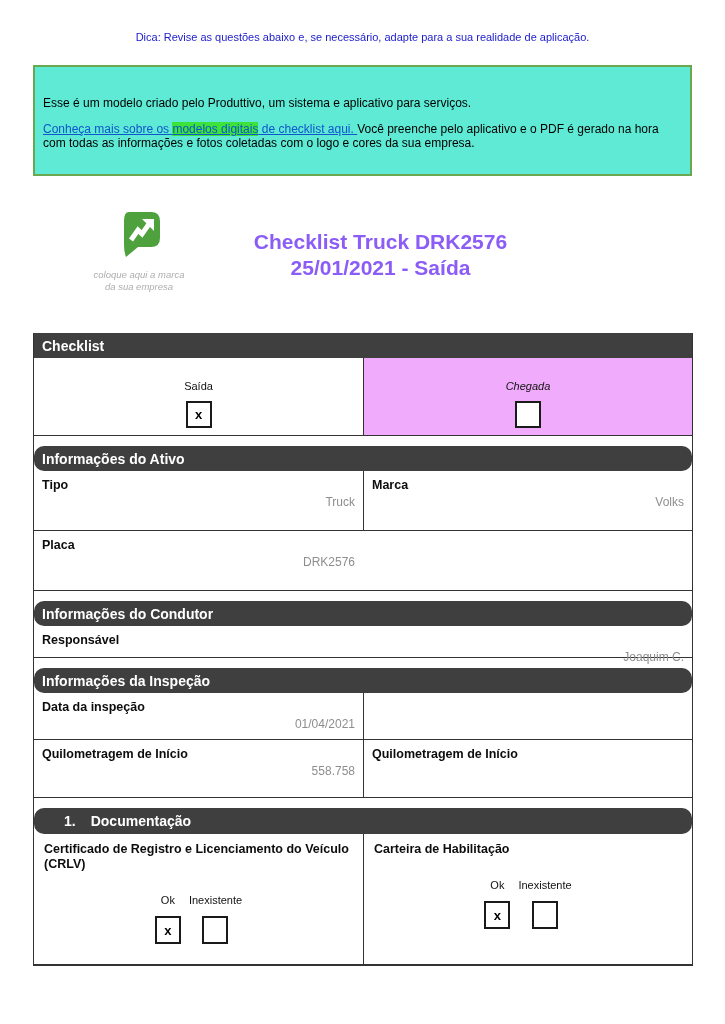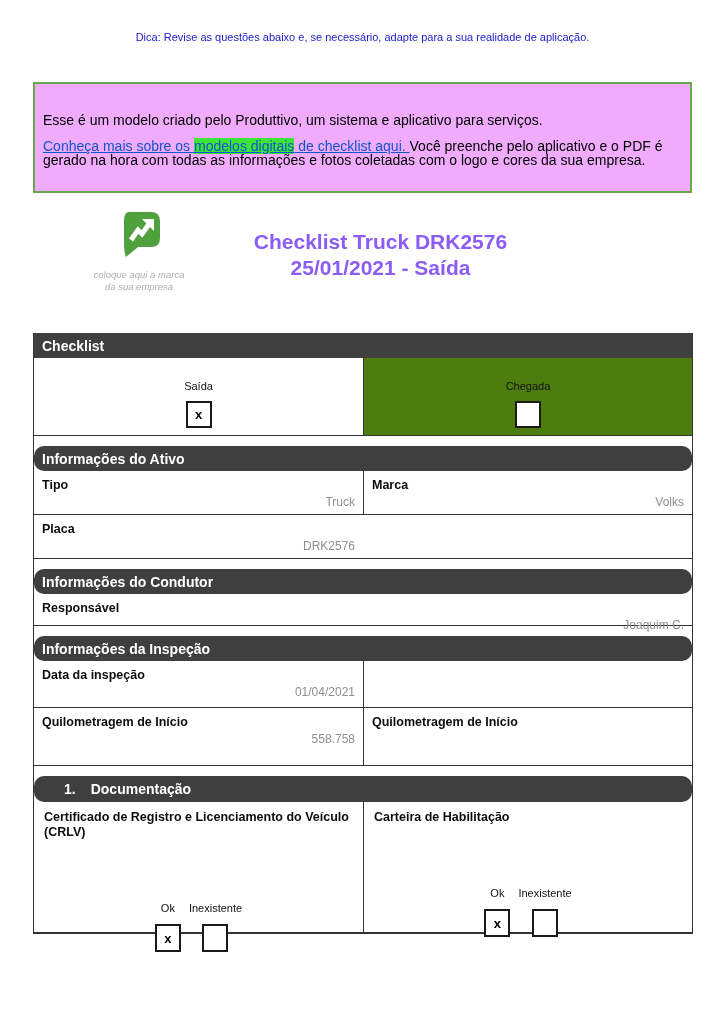--- a/index.html
+++ b/index.html
@@ -15,25 +15,25 @@
   
   .tip {
     position: absolute; top: 31px; left: 0; width: 100%;
     text-align: center;
     font-size: 11px;
     color: var(--tip-blue, #1a1acc);
   }
 
   
   .info-box {
-    position: absolute; left: 33px; top: 82px; width: 659px; height: 111px;
+    position: absolute; left: 33px; top: 65px; width: 659px; height: 111px;
     border: 2px solid var(--accent-green-border, #6aa84f);
-    background: #f0abfc;
+    background: #5eead4;
     padding: 29px 10px 0 8px;
-    font-size: 14px;
+    font-size: 12px;
     line-height: 14px;
   }
   .info-box p + p { margin-top: 12px; }
   .link { color: var(--link-blue, #1155cc); text-decoration: underline; cursor: pointer; }
   .hl { background: var(--highlight-green, #3be33b); }
 
   
   .logo-area {
     position: absolute; left: 60px; top: 211px; width: 158px;
     text-align: center;
@@ -67,52 +67,52 @@
     height: 25px;
     display: flex; align-items: center;
     padding-left: 8px;
   }
   .bar.gapped { margin-top: 10px; border-radius: 10px; }
   .bar-num { margin-left: 22px; margin-right: 15px; }
   .row { display: flex; border-bottom: 1.5px solid #333; }
   .cell { width: 50%; padding: 7px 8px; }
   .cell + .cell { border-left: 1.5px solid #333; }
   .cell.full { width: 100%; }
-  .cell.shaded { background: #4d7c0f; }
+  .cell.shaded { background: #f0abfc; font-style: italic; }
   .label { font-weight: bold; font-size: 12.5px; color: #0d0d0d; line-height: 15px; }
   .value { font-size: 12px; color: #8e8e8e; margin-top: 2px; text-align: right; }
 
   
   .check-cell {
     display: flex; flex-direction: column; align-items: center;
     padding-top: 22px;
   }
   .small-label { font-size: 11px; color: #111; }
   .checkbox {
     width: 26px; height: 28px;
     border: 2px solid #1a1a1a; background: #fff;
     display: flex; align-items: center; justify-content: center;
     font-weight: bold; font-size: 13px; color: #000;
   }
   .check-cell .checkbox { margin-top: 9px; }
 
   .row.r-saida { height: 78px; }
-  .row.r-ativo { height: 44px; }
+  .row.r-ativo { height: 60px; }
   .row.r-resp { height: 32px; }
   .row.r-data { height: 47px; }
   .row.r-km { height: 58px; }
   .row.r-docs { height: 130px; border-bottom: none; }
   .bar.docs-bar { height: 26px; }
 
   .doc-cell { padding: 8px 10px; }
   .opt-group {
     display: flex; justify-content: center; gap: 8px;
     margin-top: 22px;
   }
-  .opt-col { display: flex; flex-direction: column; align-items: center; margin-top: 40px; }
+  .opt-col { display: flex; flex-direction: column; align-items: center; }
   .opt-col .small-label { height: 14px; }
   .opt-col .checkbox { margin-top: 8px; }
 </style>
 </head>
 <body>
 
 <div class="tip">Dica: Revise as questões abaixo e, se necessário, adapte para a sua realidade de aplicação.</div>
 
 <div class="info-box">
   <p><span>Esse é um modelo criado pelo Produttivo, um sistema e aplicativo para serviços.</span></p>

